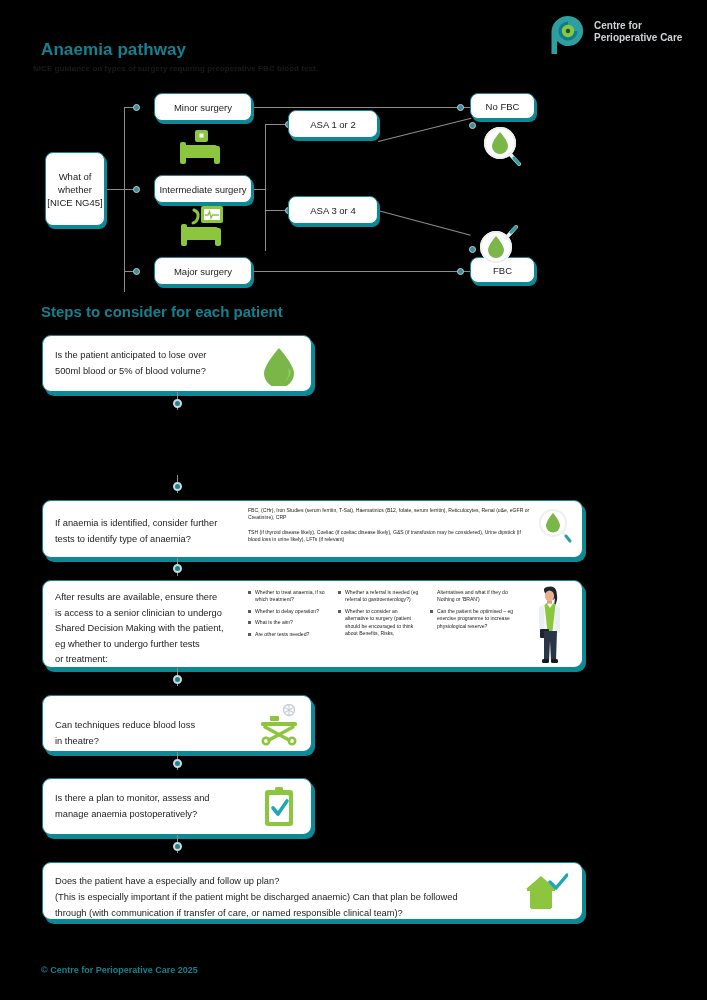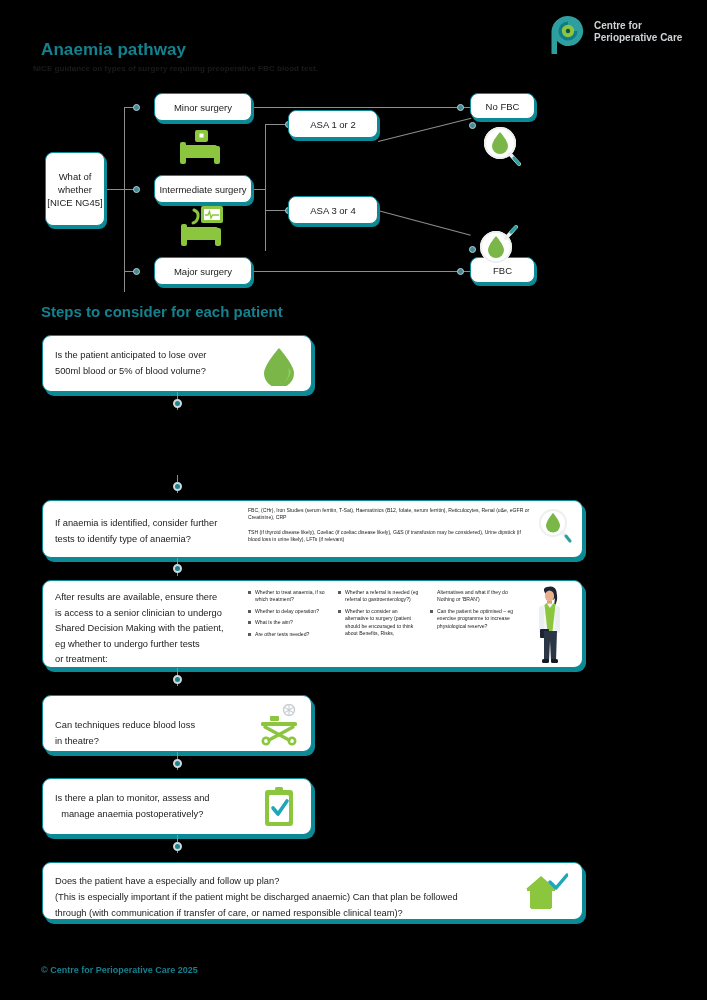--- a/index.html
+++ b/index.html
@@ -301,21 +301,21 @@
         <path d="M34 23 L10 36" stroke="#8cc63f" stroke-width="3.4" stroke-linecap="round"></path>
         <circle cx="7" cy="37" r="3.2" fill="none" stroke="#8cc63f" stroke-width="2.6"></circle>
         <circle cx="33" cy="37" r="3.2" fill="none" stroke="#8cc63f" stroke-width="2.6"></circle>
       </svg>
     </div>
   </div>
 
   <div class="conn" style="left:177px;top:752px;height:18px;"></div>
   <div class="conn-dot" style="left:173px;top:759px;"></div>
 
-  <div class="card" style="left:42px;top:778px;width:270px;height:57px;text-align:center;">
+  <div class="card" style="left:42px;top:778px;width:270px;height:57px;">
     <div class="card-txt" style="left:12px;top:11px;">
       <div>Is there a plan to monitor, assess and</div>
       <div>manage anaemia postoperatively?</div>
     </div>
     <div style="position:absolute;right:16px;top:8px;">
       <svg width="32" height="40" viewBox="0 0 32 40">
         <rect x="12" y="0" width="8" height="6" rx="1.5" fill="#8cc63f"></rect>
         <rect x="2" y="3" width="28" height="36" rx="3" fill="#8cc63f"></rect>
         <rect x="6" y="8" width="20" height="27" rx="1.5" fill="#fff"></rect>
         <path d="M10 21 l5 6 l9 -13" stroke="#1fa7b8" stroke-width="3.6" fill="none" stroke-linecap="round" stroke-linejoin="round"></path>

